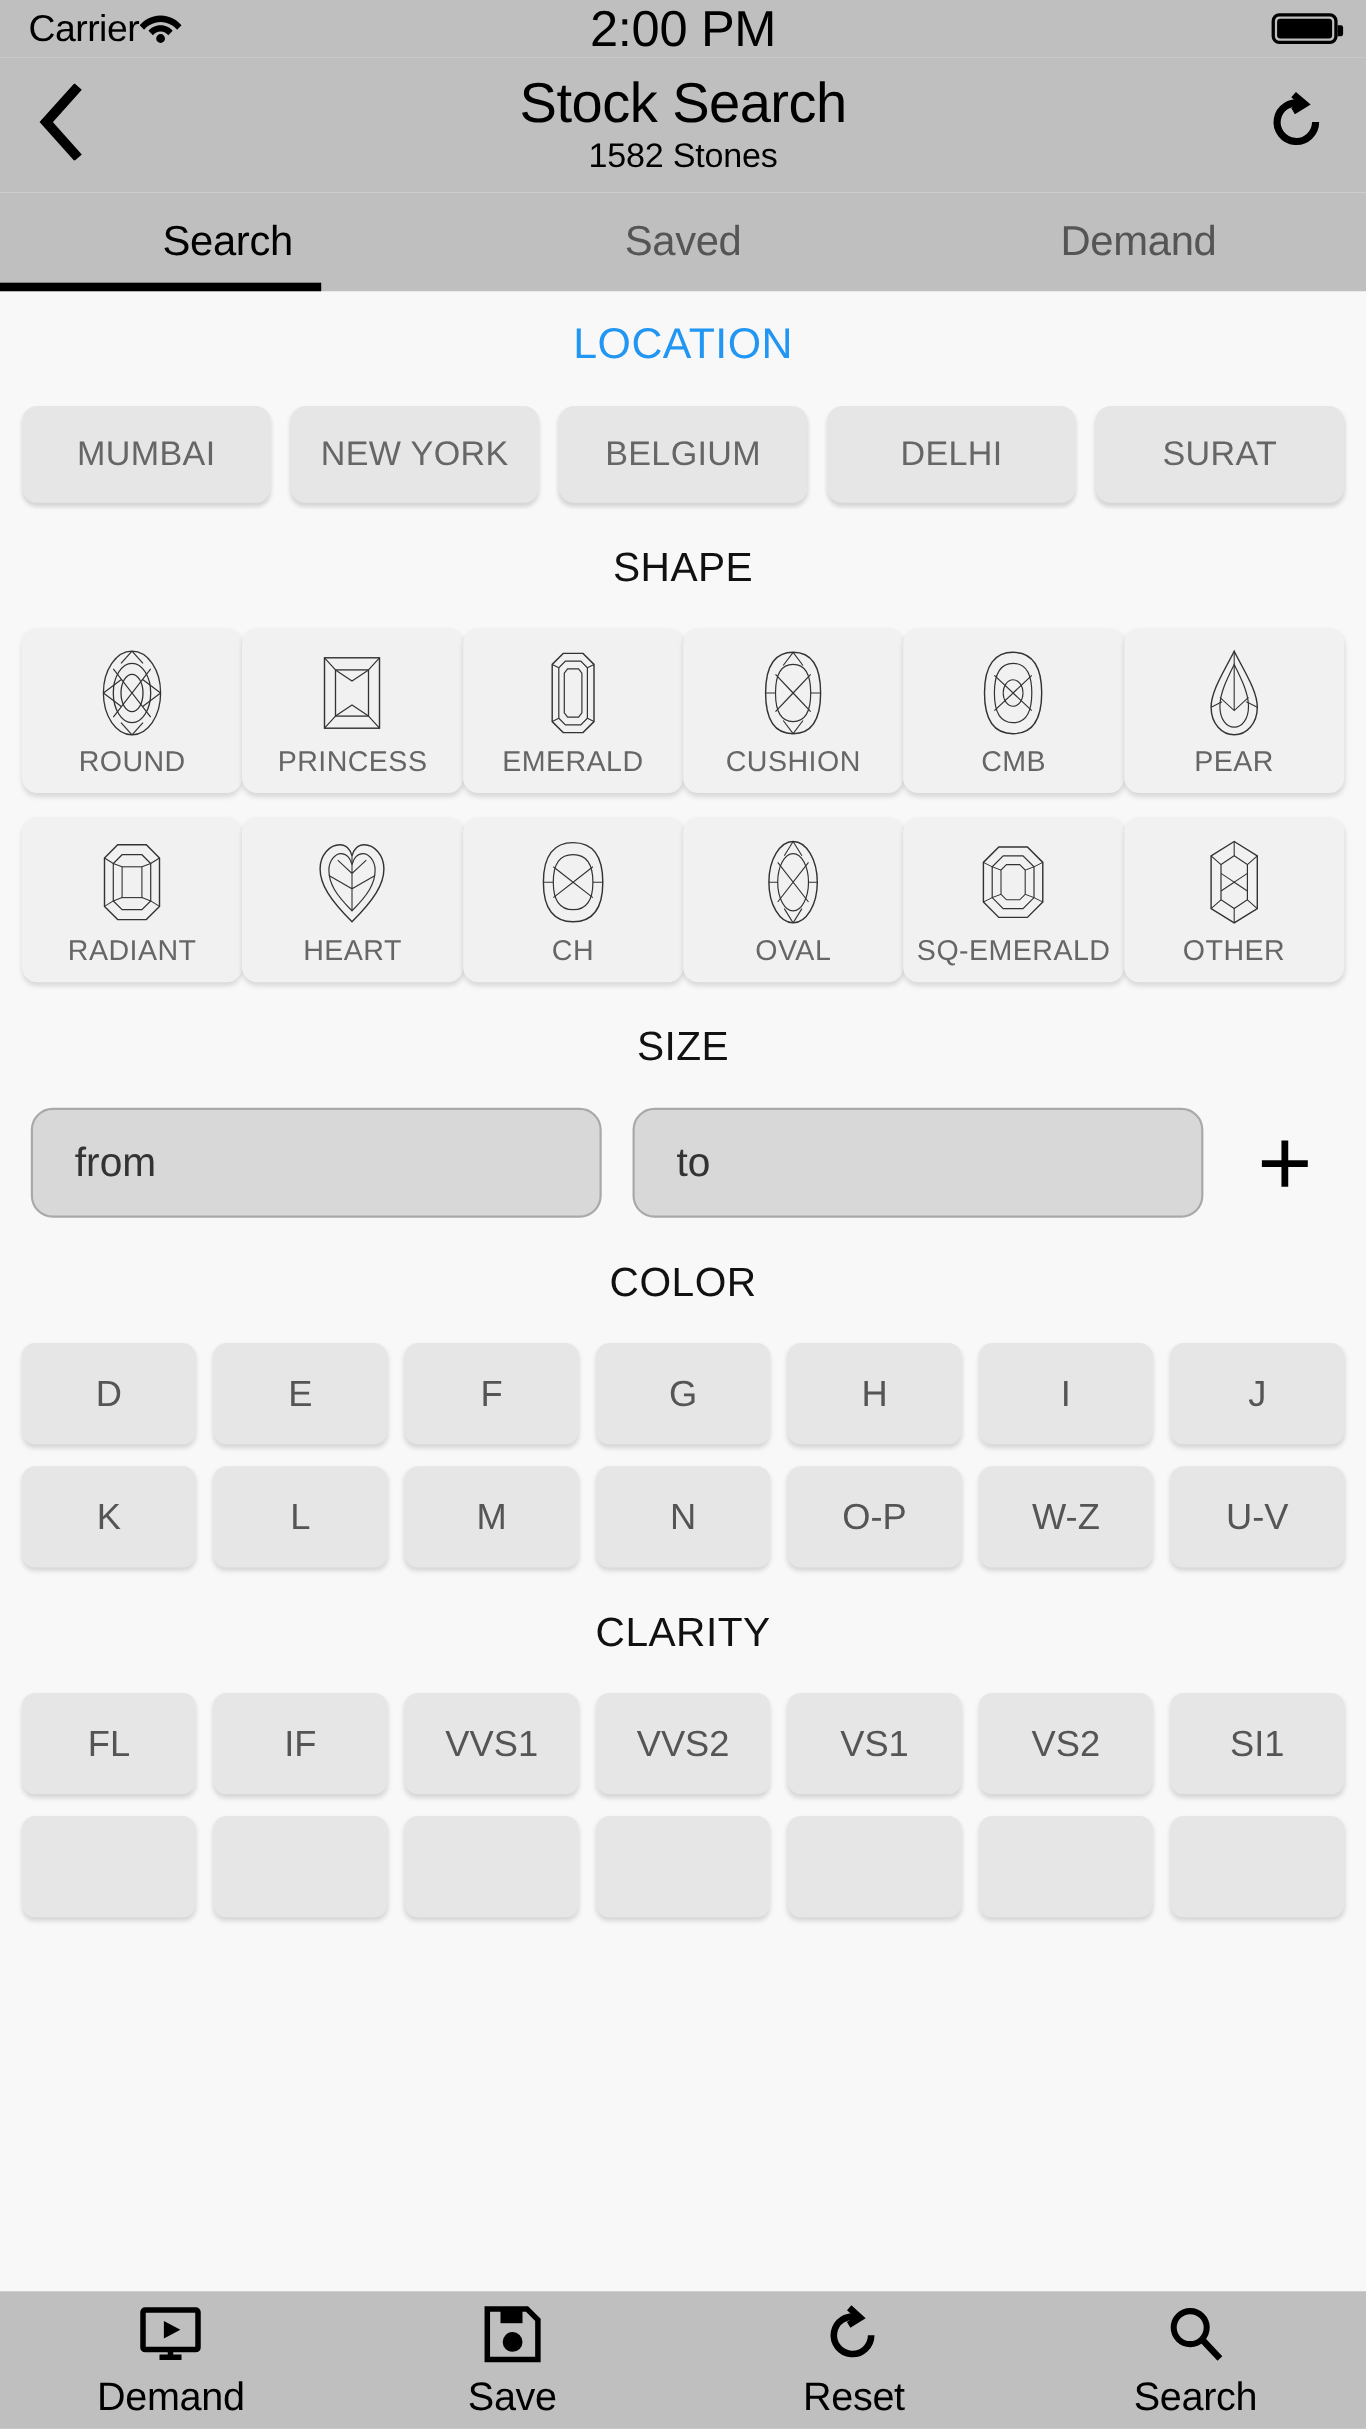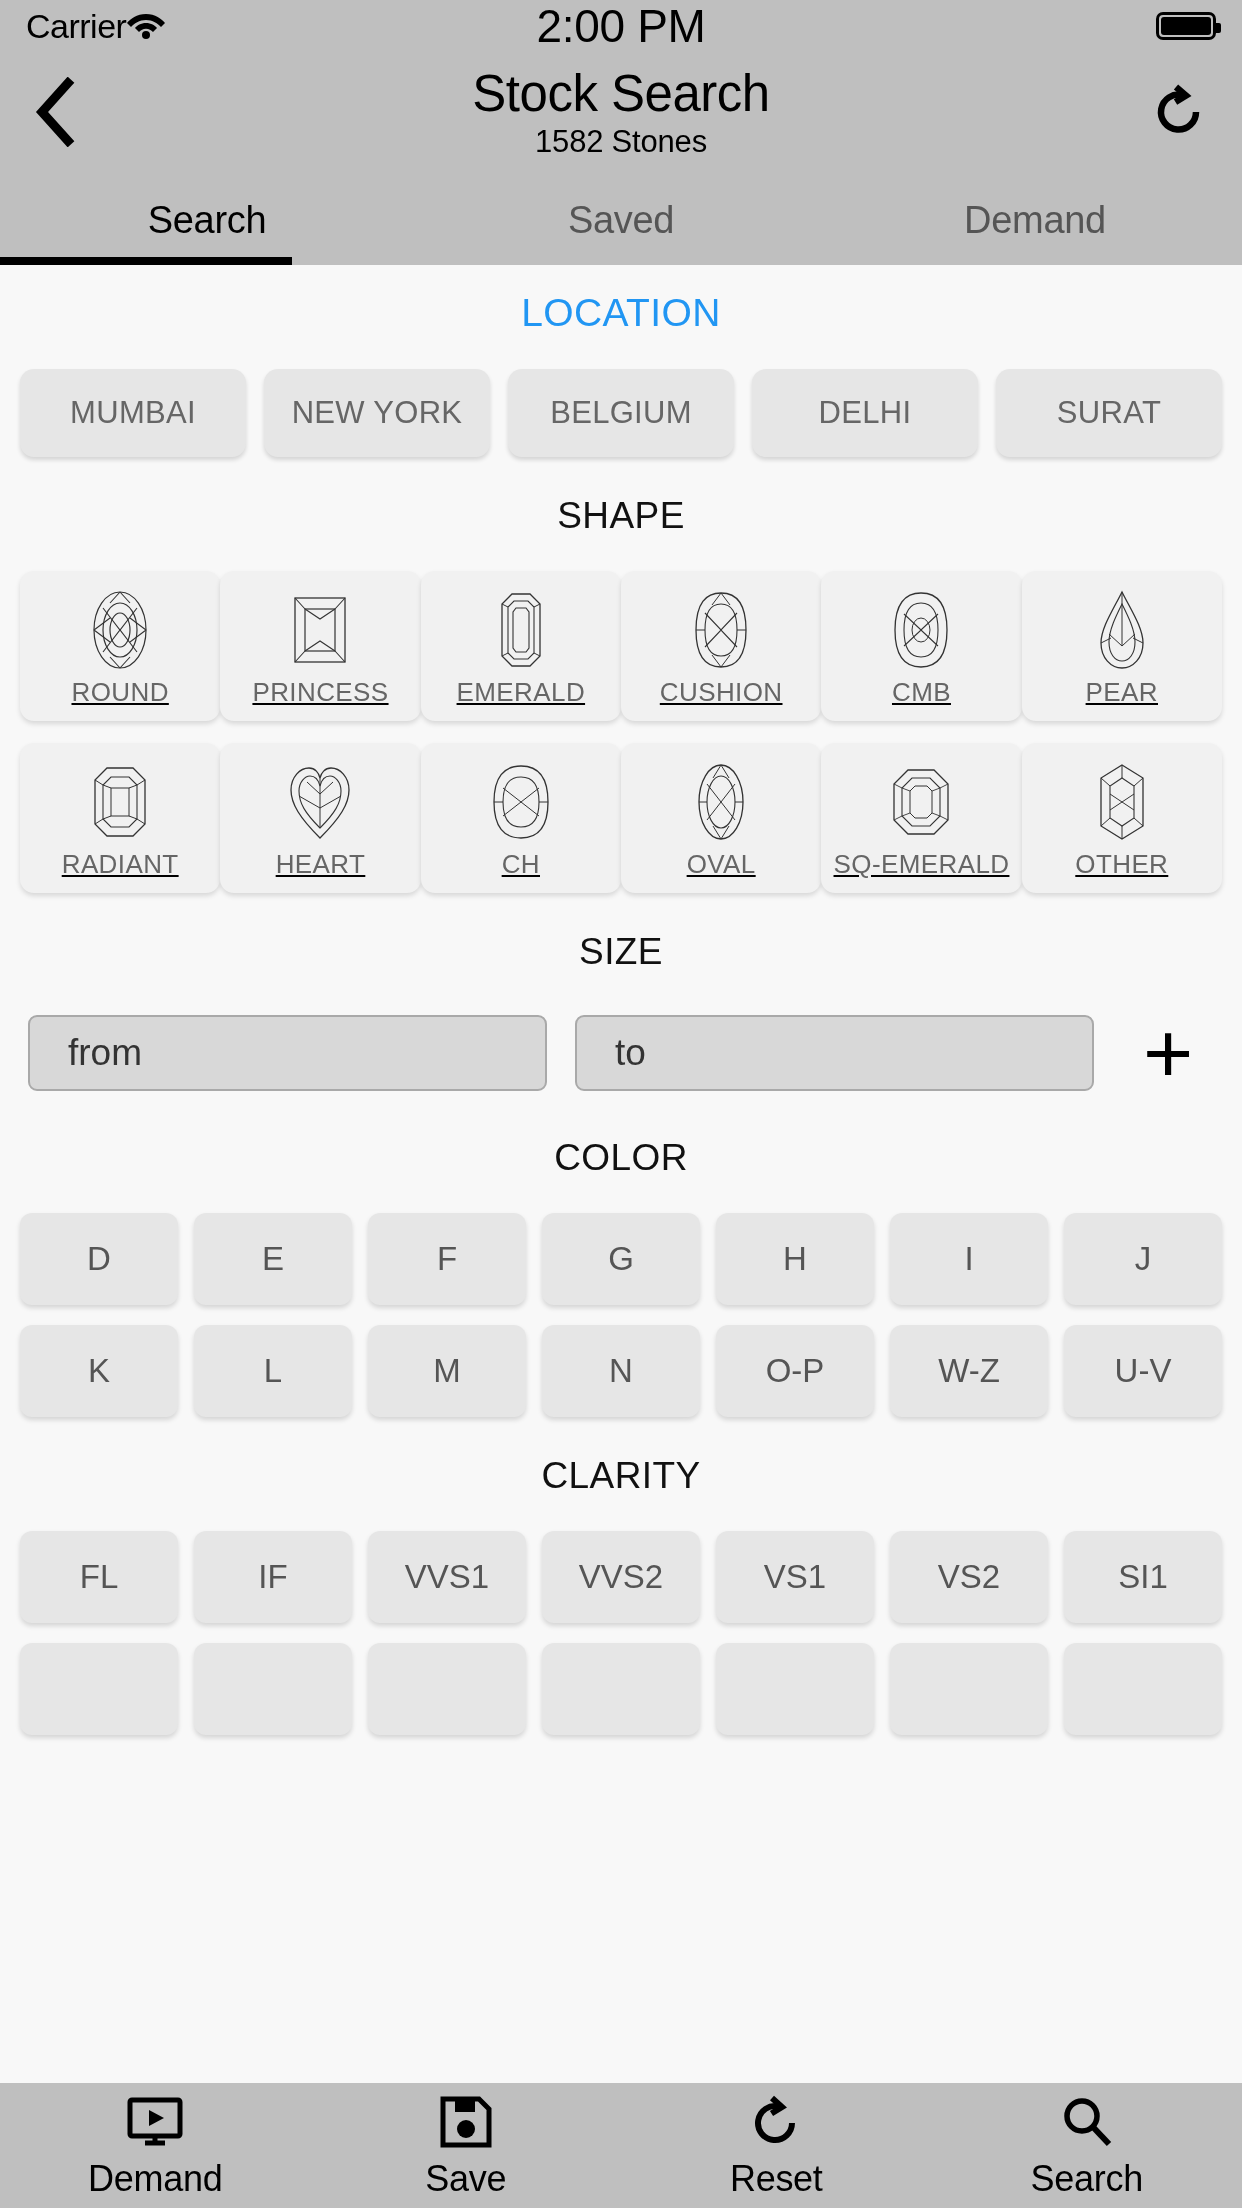--- a/index.html
+++ b/index.html
@@ -92,39 +92,39 @@
     height:88px;
     display:flex; align-items:center; justify-content:center;
     font-size:31px; color:#666;
     box-shadow:0 3px 4px rgba(0,0,0,0.14);
     cursor:pointer; letter-spacing:0.3px;
     flex:1;
   }
 
   
   .shape-row {
-    display:flex; gap:0; padding:0 20px; margin-bottom:22px;text-decoration:underline;
+    display:flex; gap:0; padding:0 20px; margin-bottom:22px;
   }
   .shape-cell {
     flex:1; background:#f1f1f1; border-radius:14px;
     height:150px;
     display:flex; flex-direction:column; align-items:center; justify-content:center;
     box-shadow:0 3px 5px rgba(0,0,0,0.13);
     cursor:pointer;
   }
   .shape-cell .glyph { height:90px; display:flex; align-items:center; justify-content:center; }
   .shape-cell .glyph svg { display:block; }
   .shape-cell .lbl { font-size:26px; color:#666; margin-top:2px; letter-spacing:0.4px; }
 
   
   #size-row {
     display:flex; align-items:center; gap:28px; padding:0 28px; margin-bottom:10px;
   }
   .size-input {
-    flex:1; height:76px; border-radius:9px;
+    flex:1; height:100px; border-radius:20px;
     background:#d8d8d8; border:2px solid #a9a9a9;
     display:flex; align-items:center; padding:0 38px;
     font-size:37px; color:#333; cursor:text;
   }
   #add-size-button {
     width:92px; height:92px; display:flex; align-items:center; justify-content:center;
     font-size:86px; color:#000; cursor:pointer; line-height:0.7; font-weight:400;
   }
 
   

